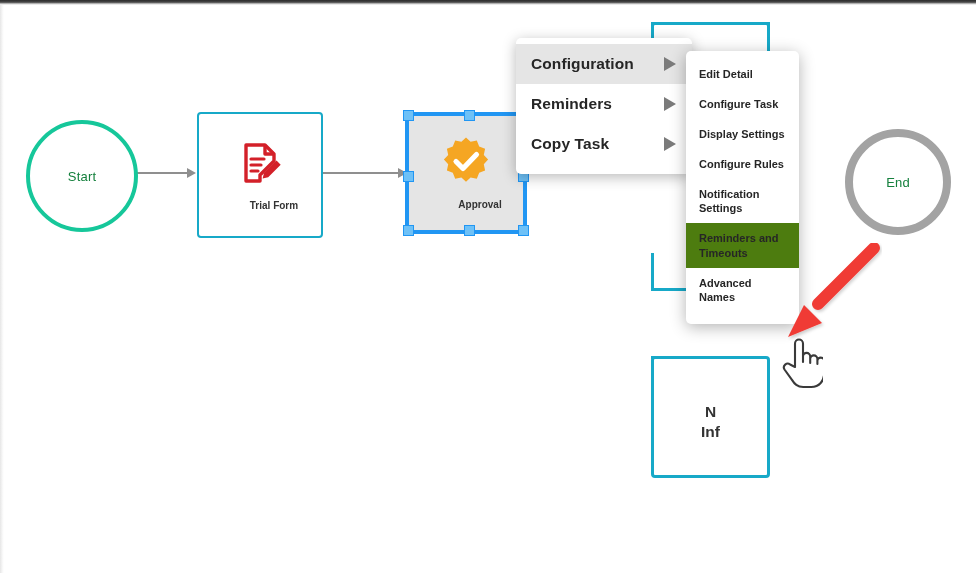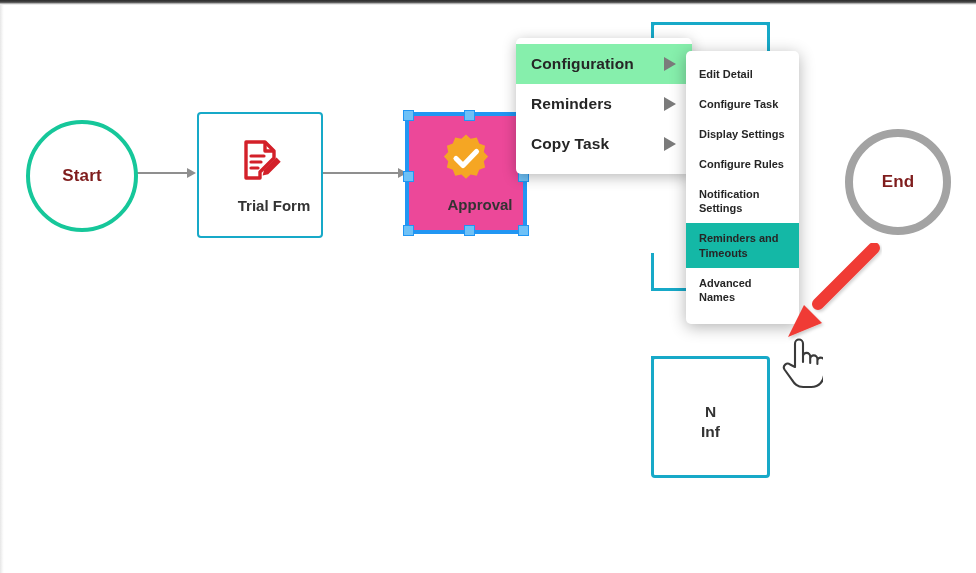--- a/index.html
+++ b/index.html
@@ -32,23 +32,23 @@
   }
 
   
   .node-circle {
     position: absolute;
     border-radius: 50%;
     background: #ffffff;
     display: flex;
     align-items: center;
     justify-content: center;
-    font-weight: bold;
-    font-size: 17px;
-    color: #7f1d1d;
+    font-weight: normal;
+    font-size: 13px;
+    color: #15803d;
     letter-spacing: .2px;
   }
   #start-node {
     left: 26px; top: 120px;
     width: 104px; height: 104px;
     border: 4px solid #16c79a;
   }
   #end-node {
     left: 845px; top: 129px;
     width: 90px; height: 90px;
@@ -64,35 +64,35 @@
     display: flex;
     flex-direction: column;
     align-items: center;
     justify-content: center;
   }
   #trial-form-node {
     left: 197px; top: 112px;
     width: 122px; height: 122px;
   }
   .node-label {
-    font-size: 15px;
+    font-size: 10px;
     font-weight: bold;
     color: #333333;
     margin-top: 9px;
     text-align: center;
     line-height: 1.15;
     margin-left: 28px;
   }
 
   
   #approval-node {
     position: absolute;
     left: 405px; top: 112px;
     width: 122px; height: 122px;
-    background: #ec4899;
+    background: #e5e5e5;
     border: 4px solid #2196f3;
     box-sizing: border-box;
     display: flex;
     flex-direction: column;
     align-items: center;
     justify-content: center;
   }
   .handle {
     position: absolute;
     width: 11px; height: 11px;
@@ -168,21 +168,21 @@
     align-items: center;
     justify-content: space-between;
     padding: 11px 16px 11px 15px;
     font-size: 15.5px;
     font-weight: bold;
     color: #262626;
     letter-spacing: .1px;
     cursor: default;
   }
   .menu-item.highlighted {
-    background: #86efac;
+    background: #e5e5e5;
   }
   .submenu-caret {
     width: 0; height: 0;
     border-top: 7.5px solid transparent;
     border-bottom: 7.5px solid transparent;
     border-left: 12px solid #7b7b7b;
     margin-left: 10px;
     flex: 0 0 auto;
   }
 
@@ -199,21 +199,21 @@
   }
   .submenu-item {
     padding: 8px 11px 8px 13px;
     font-size: 11px;
     font-weight: bold;
     color: #262626;
     line-height: 1.28;
     cursor: default;
   }
   .submenu-item.highlighted {
-    background: #14b8a6;
+    background: #4d7c0f;
   }
 
   
   #red-arrow {
     position: absolute;
     left: 778px; top: 243px;
     width: 104px; height: 104px;
     z-index: 60;
     pointer-events: none;
   }

